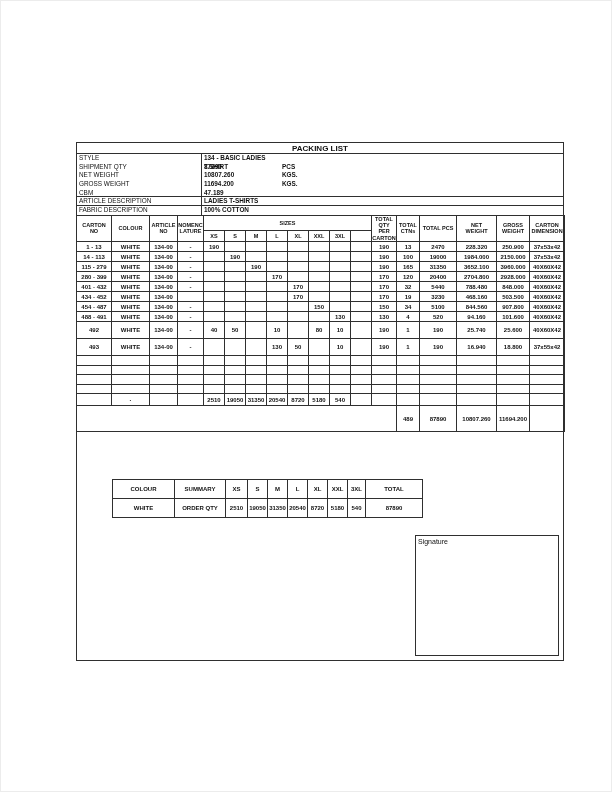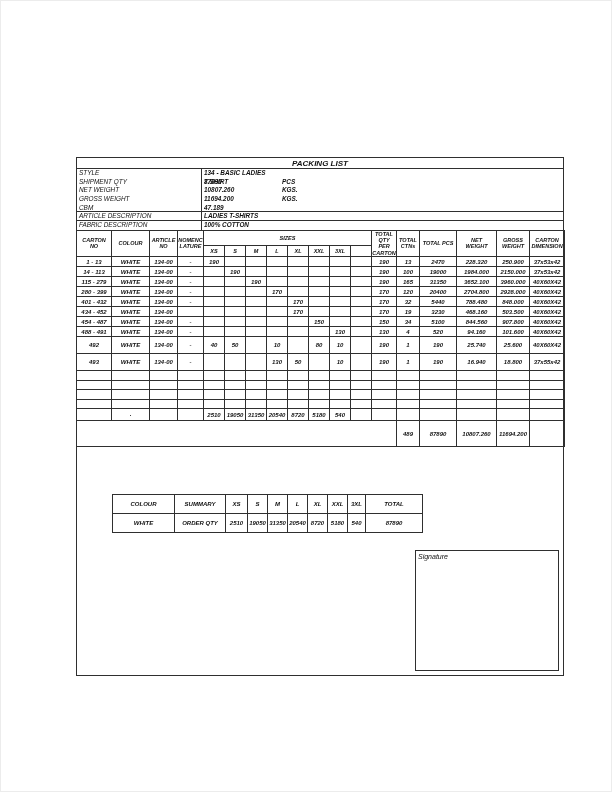--- a/index.html
+++ b/index.html
@@ -9,25 +9,24 @@
     position: relative;
     font-family: "Liberation Sans", sans-serif;
     color: #111;
   }
   .page {
     position: absolute; inset: 0;
     background: #fff;
     border: 1px solid #ececec;
   }
   .doc {
-    position: absolute; left: 75px; top: 156px;
+    position: absolute; left: 75px; top: 141px;
     width: 488px; height: 519px;
     border: 1px solid #2f2f2f;
     background: #fff;
-    font-style: italic;
   }
   
   .title {
     height: 11px; line-height: 11px;
     border-bottom: 1px solid #2f2f2f;
     text-align: center;
     font-size: 8px; font-weight: bold;
   }
   
   .info { font-size: 6.4px; }

